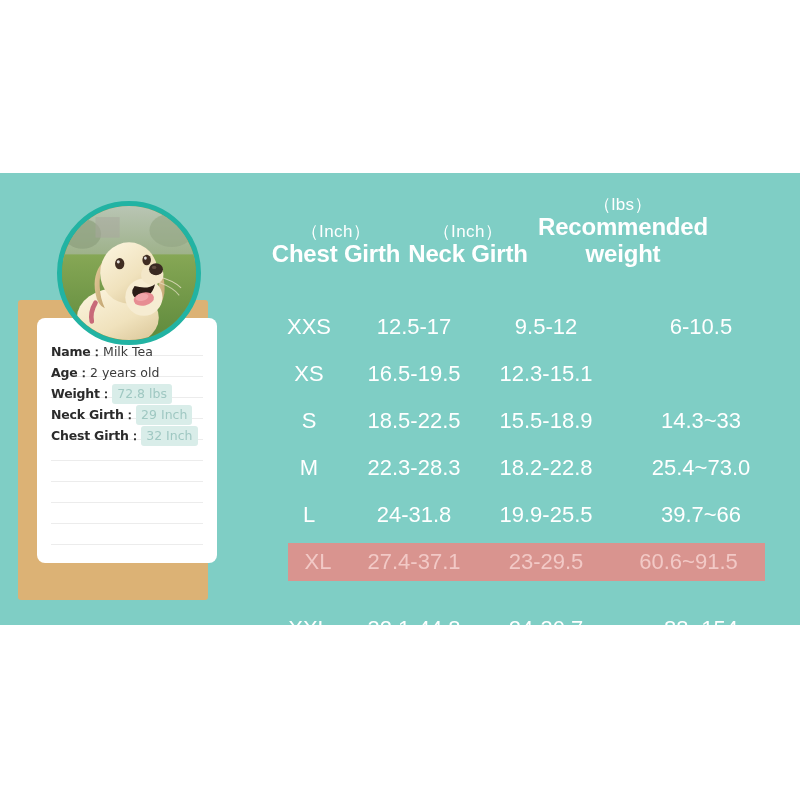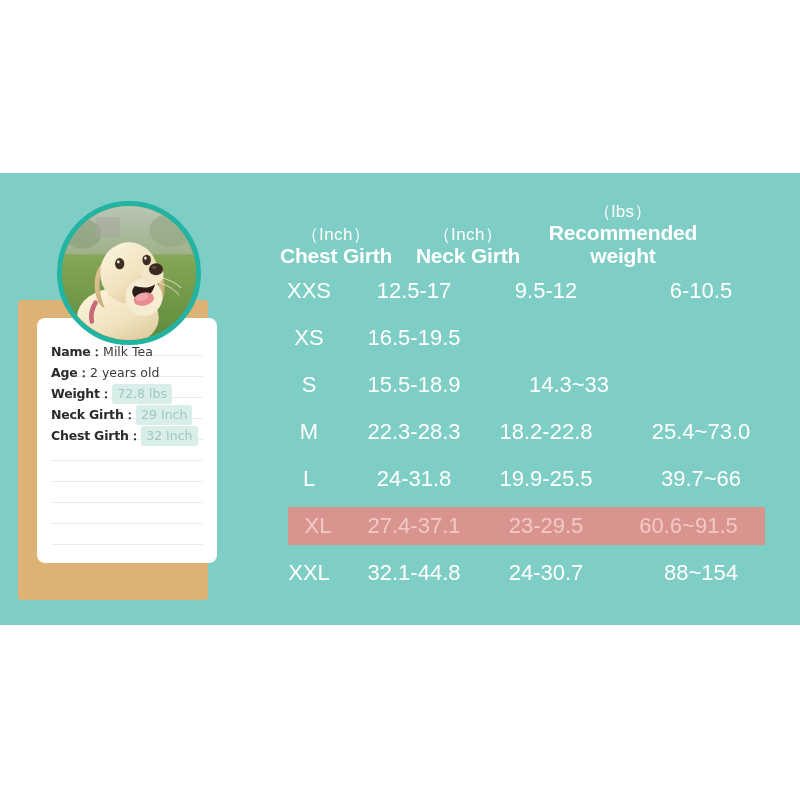--- a/index.html
+++ b/index.html
@@ -91,20 +91,21 @@
     left: 270px; top: 190px;
     width: 520px; height: 410px;
     color: #ffffff;
   }
   .trow {
     position: absolute;
     left: 0; width: 520px;
     height: 38px;
     display: flex;
     align-items: center;
+    margin-top: 36px;
   }
   .trow.highlight {
     background: #d9948f;
     left: 18px;
     width: 477px;
   }
   .trow.highlight .cell { color: #f2c9c6; }
 
   .cell {
     text-align: center;
@@ -136,21 +137,21 @@
     padding-bottom: 2px;
   }
   .unit {
     display: block;
     font-size: 17px;
     font-weight: normal;
     letter-spacing: 0.5px;
   }
   .hname {
     display: block;
-    font-size: 21px;
+    font-size: 24px;
     font-weight: bold;
     letter-spacing: -0.2px;
   }
   .hcell.c-size .hname { font-size: 21px; }
 </style>
 </head>
 <body>
 
 <div id="banner"></div>
 
@@ -243,23 +244,25 @@
   <div id="tbody">
       <div class="trow" style="top: 82px;">
         <div class="cell c-size">XXS</div>
         <div class="cell c-chest">12.5-17</div>
         <div class="cell c-neck">9.5-12</div>
         <div class="cell c-weight">6-10.5</div>
       </div>
       <div class="trow" style="top: 129px;">
         <div class="cell c-size">XS</div>
         <div class="cell c-chest">16.5-19.5</div>
+        <div class="cell c-neck">12.3-15.1</div>
       </div>
       <div class="trow" style="top: 176px;">
         <div class="cell c-size">S</div>
+        <div class="cell c-chest">18.5-22.5</div>
         <div class="cell c-neck">15.5-18.9</div>
         <div class="cell c-weight">14.3~33</div>
       </div>
       <div class="trow" style="top: 223px;">
         <div class="cell c-size">M</div>
         <div class="cell c-chest">22.3-28.3</div>
         <div class="cell c-neck">18.2-22.8</div>
         <div class="cell c-weight">25.4~73.0</div>
       </div>
       <div class="trow" style="top: 270px;">
@@ -267,20 +270,20 @@
         <div class="cell c-chest">24-31.8</div>
         <div class="cell c-neck">19.9-25.5</div>
         <div class="cell c-weight">39.7~66</div>
       </div>
       <div class="trow highlight" style="top: 317px;">
         <div class="cell c-size">XL</div>
         <div class="cell c-chest">27.4-37.1</div>
         <div class="cell c-neck">23-29.5</div>
         <div class="cell c-weight">60.6~91.5</div>
       </div>
-      <div class="trow" style="top: 364px; align-items: center;">
+      <div class="trow" style="top: 384px; align-items: center;">
         <div class="cell c-size">XXL</div>
         <div class="cell c-chest">32.1-44.8</div>
         <div class="cell c-neck">24-30.7</div>
         <div class="cell c-weight">88~154</div>
       </div>
     </div>
 </div>
 
 </body></html>

